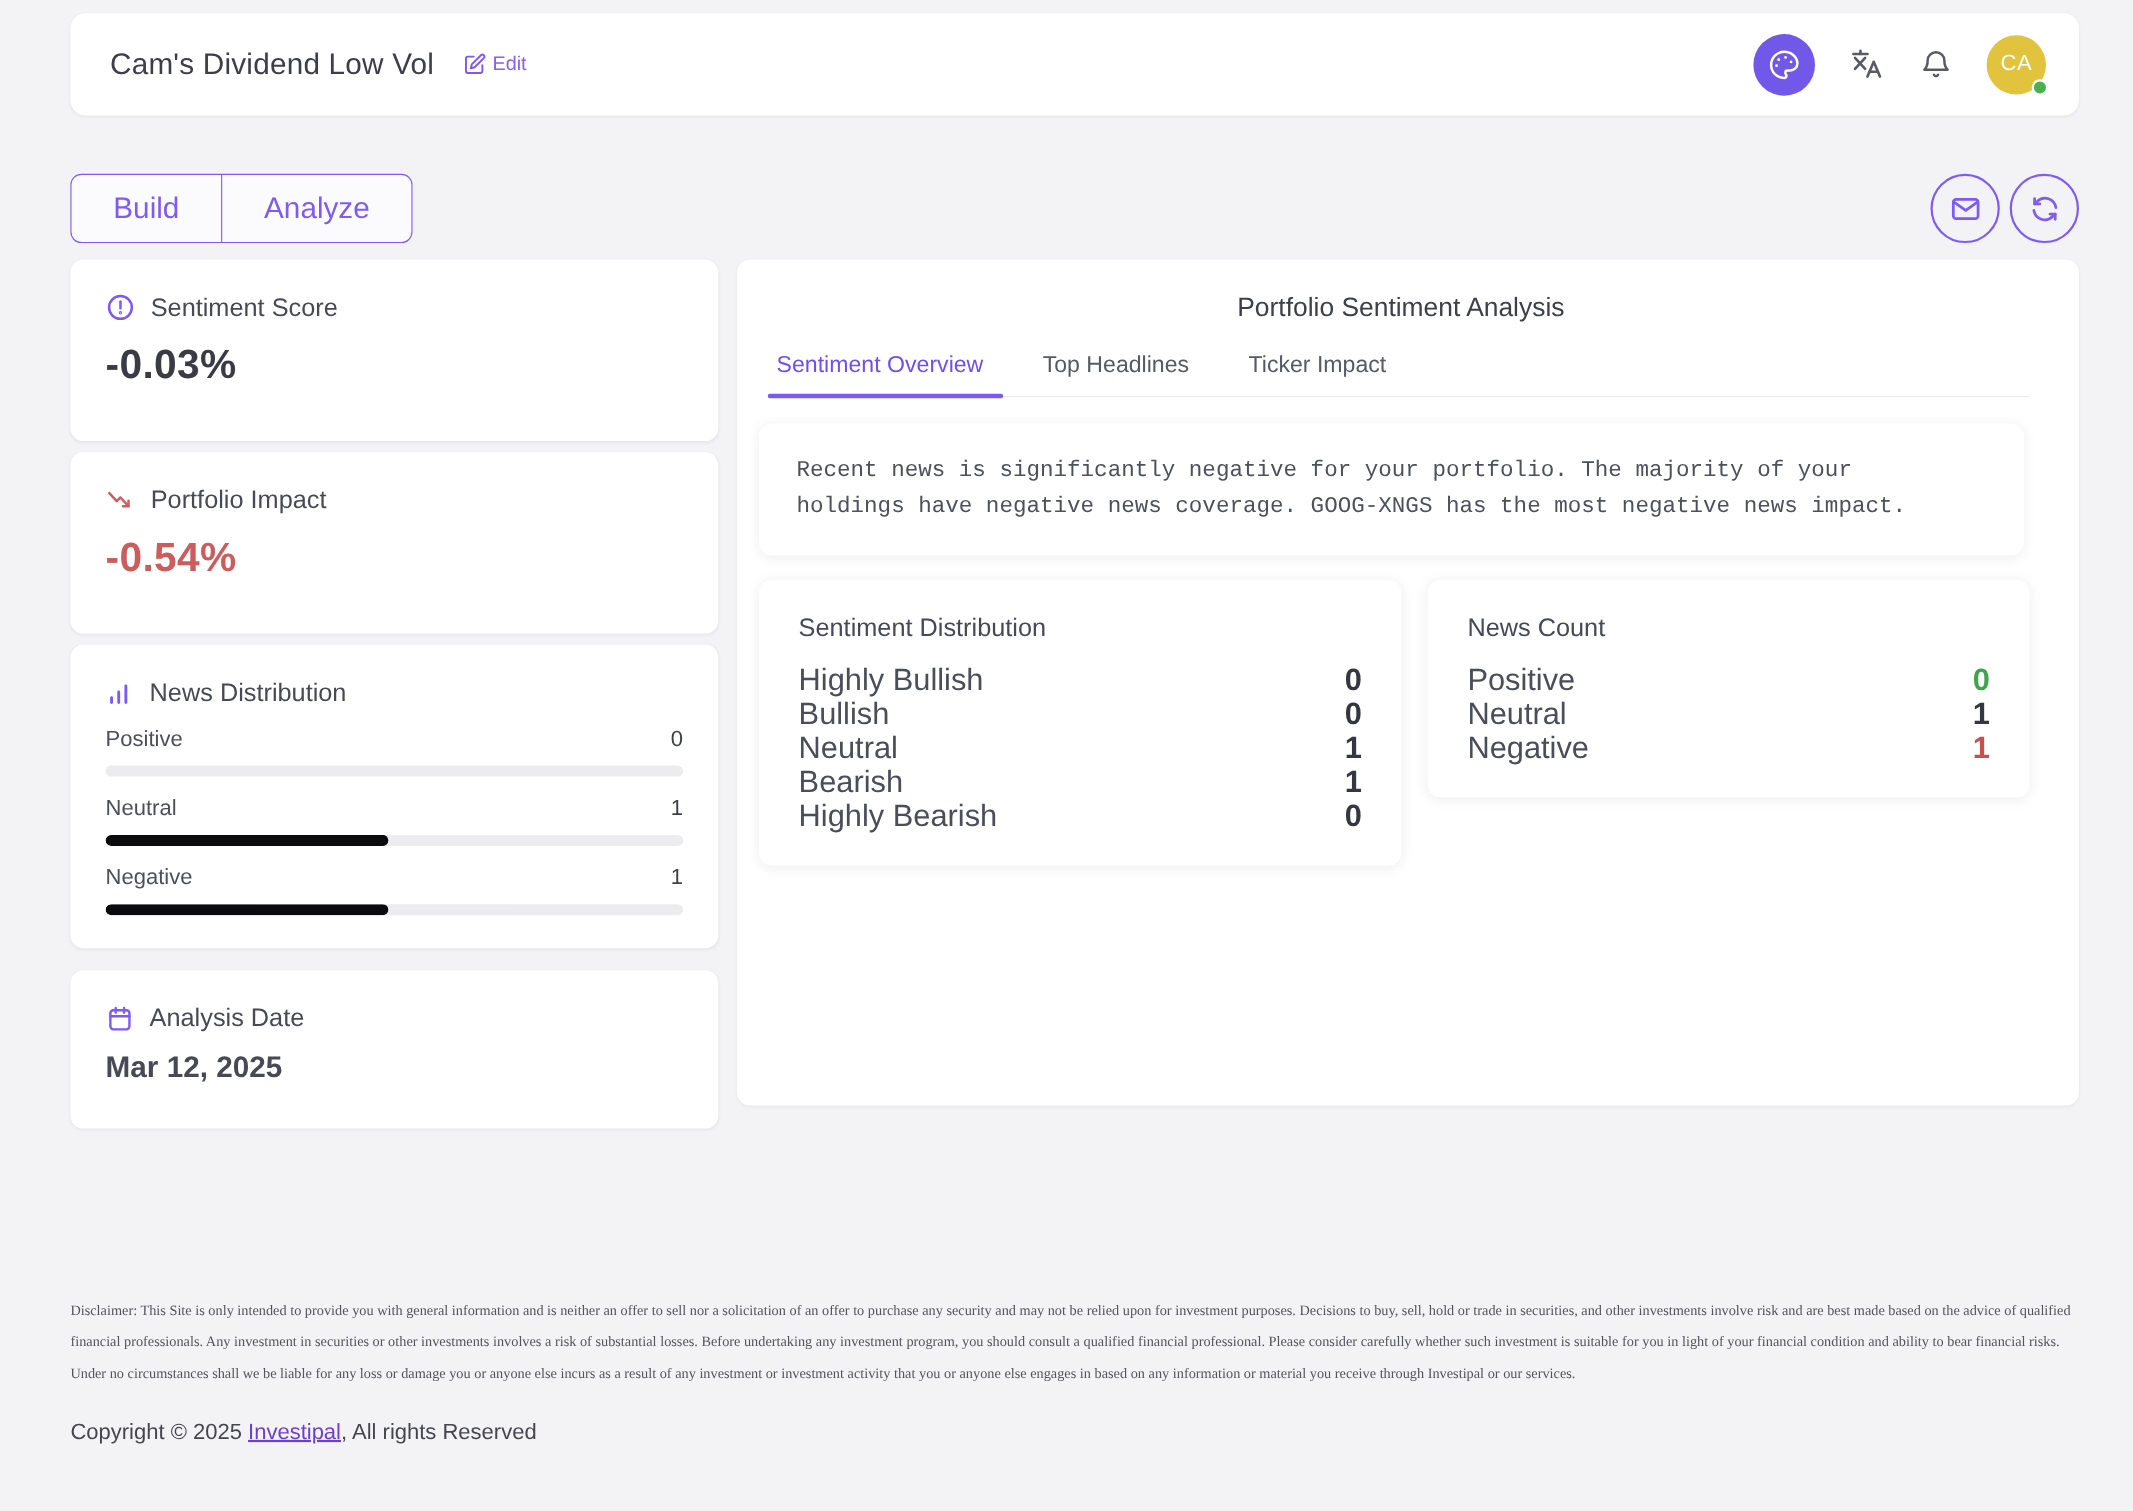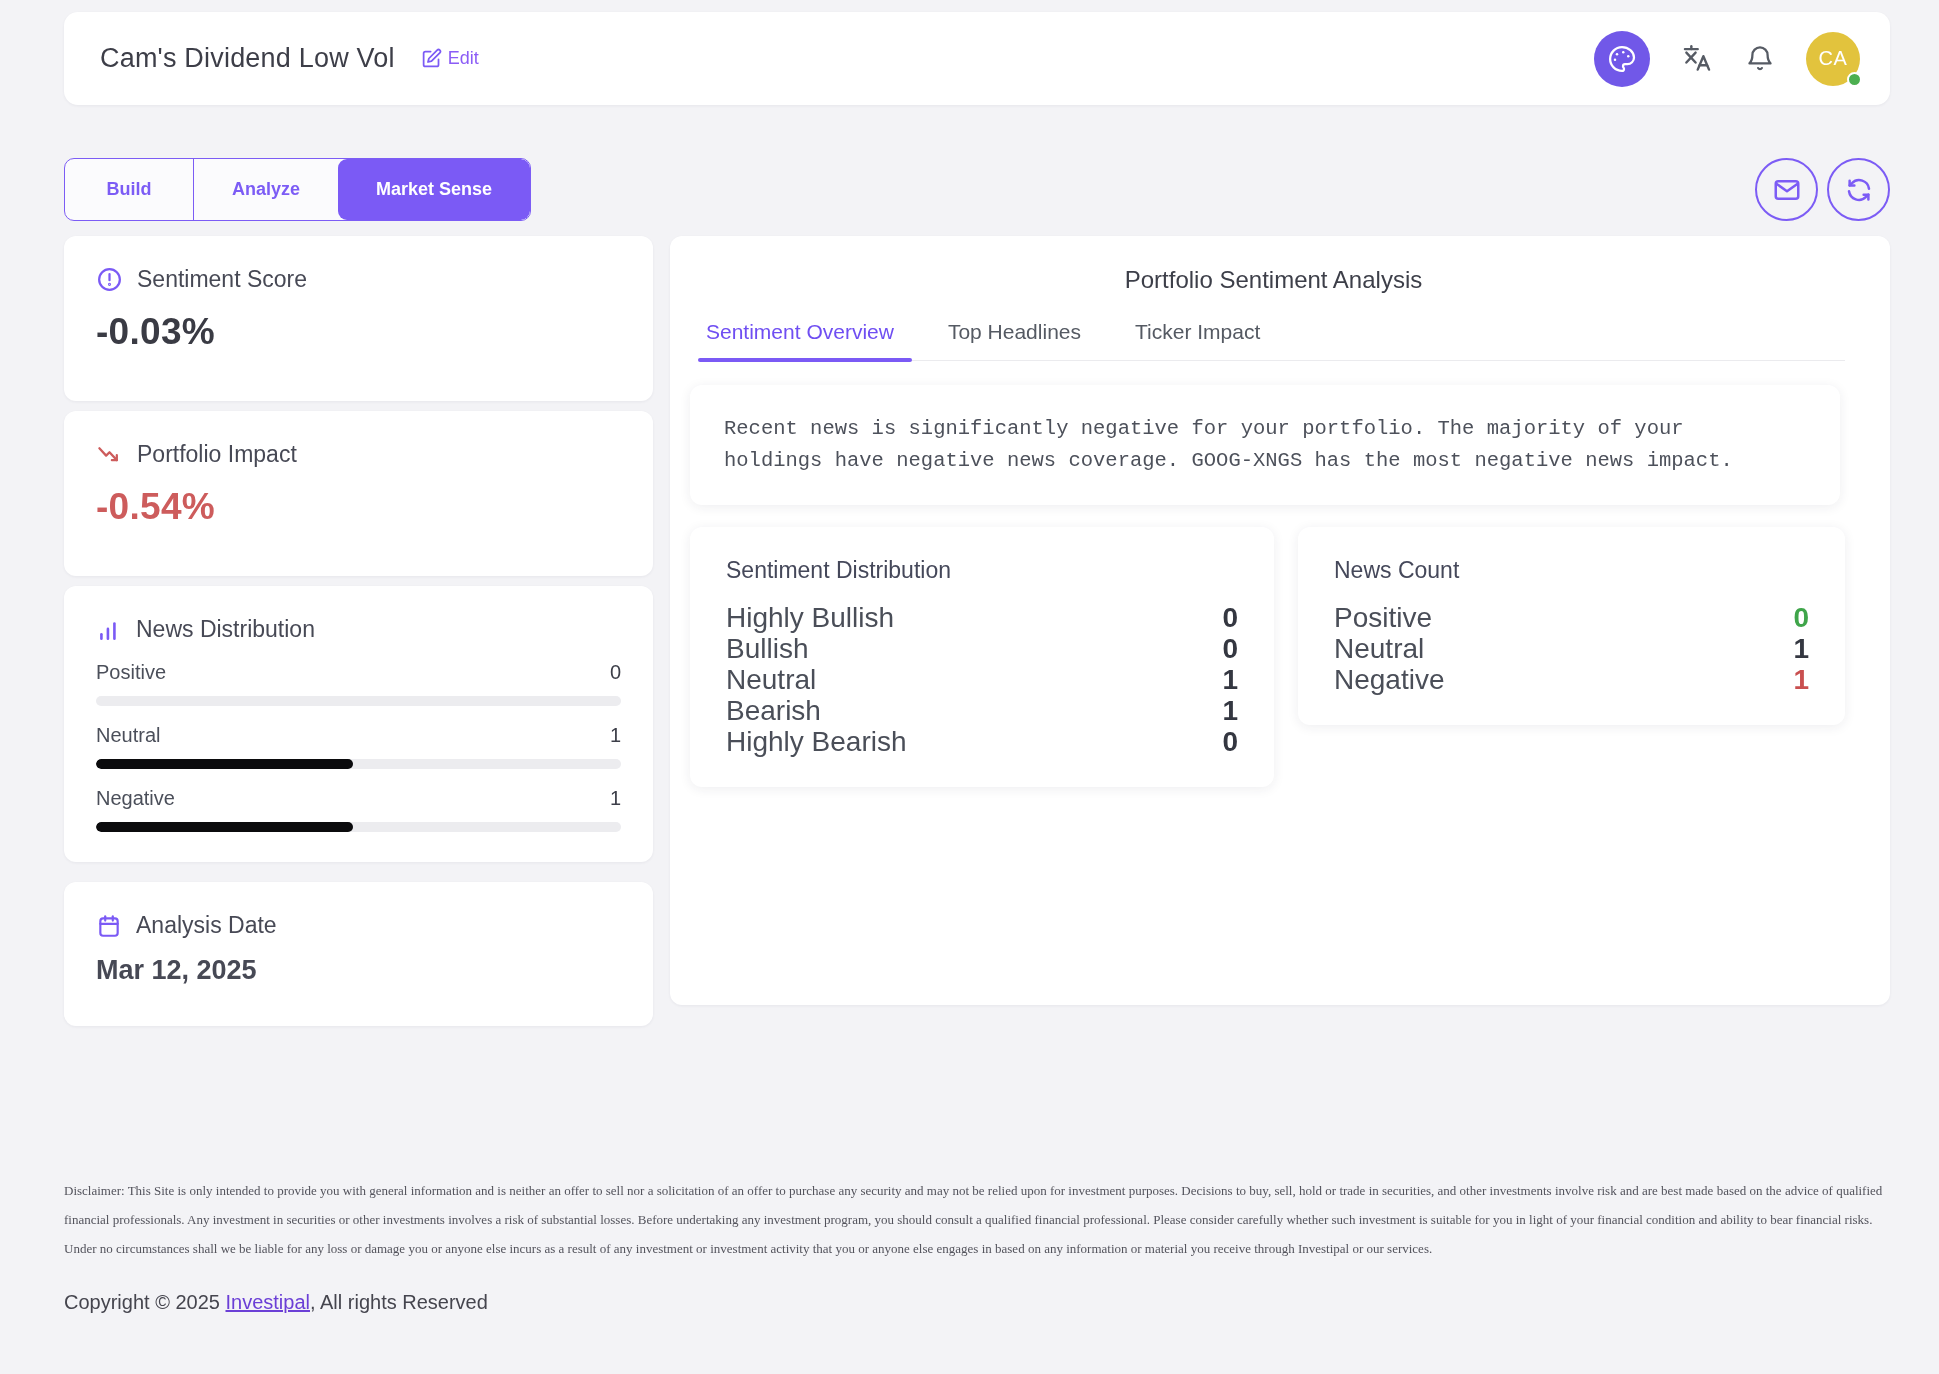--- a/index.html
+++ b/index.html
@@ -36,21 +36,21 @@
   }
   .online-dot {
     position:absolute; right:-2px; bottom:-1px; width:15px; height:15px; border-radius:50%;
     background:#4caf50; border:2px solid #fff;
   }
 
   
   .tabs-row { margin-top:53px; display:flex; align-items:center; justify-content:space-between; height:63px; }
   .seg-tabs { display:flex; border:1px solid #7c5cf5; border-radius:10px; overflow:hidden; height:63px; background:#fbfbfd; }
   .seg-tab {
-    font-size:18px; font-weight:700; color:#7c5cf5; background:transparent; border:none; cursor:pointer;
+    font-size:27px; font-weight:400; color:#7c5cf5; background:transparent; border:none; cursor:pointer;
     display:flex; align-items:center; justify-content:center; padding:0 38px; min-width:128px;
     font-family:"Liberation Sans", sans-serif;
   }
   .seg-tab + .seg-tab { border-left:1px solid #7c5cf5; }
   .seg-tab.active { background:#7b5af5; color:#fff; border-left:none; border-radius:9px; }
   .round-btns { display:flex; gap:9px; }
   .round-btn {
     width:63px; height:63px; border-radius:50%; border:2px solid #7c5cf5; background:transparent;
     display:flex; align-items:center; justify-content:center; color:#7c5cf5; cursor:pointer;
   }
@@ -173,21 +173,20 @@
         <div class="avatar">CA</div>
         <span class="online-dot"></span>
       </div>
     </div>
   </div>
 
   <div class="tabs-row">
     <div class="seg-tabs">
       <button class="seg-tab">Build</button>
       <button class="seg-tab">Analyze</button>
-      <button class="seg-tab active">Market Sense</button>
     </div>
     <div class="round-btns">
       <button class="round-btn">
         <span>
           <svg width="30" height="30" viewBox="0 0 24 24" fill="none" stroke="#7c5cf5" stroke-width="2" stroke-linecap="round" stroke-linejoin="round">
             <rect x="3" y="5" width="18" height="14" rx="2"></rect>
             <path d="m3.5 7 8.5 6 8.5-6"></path>
           </svg>
         </span>
       </button>

